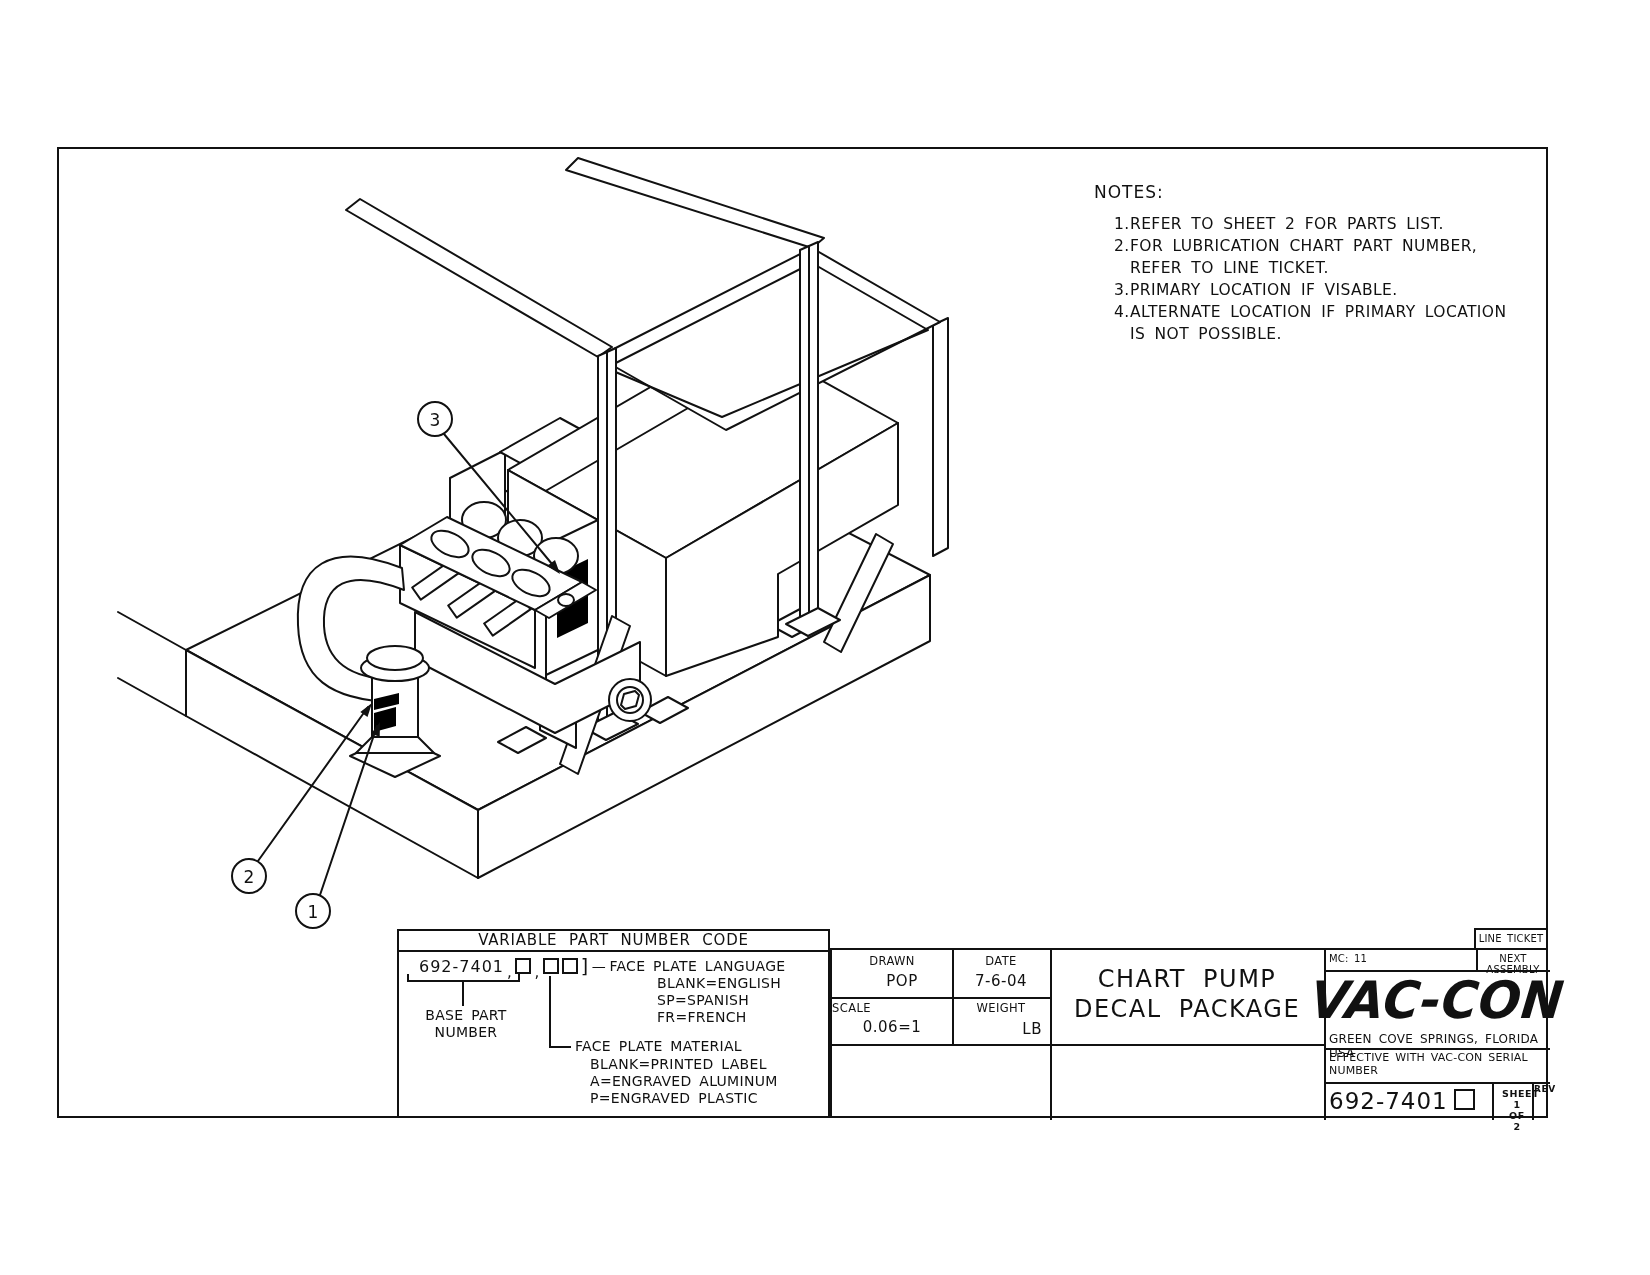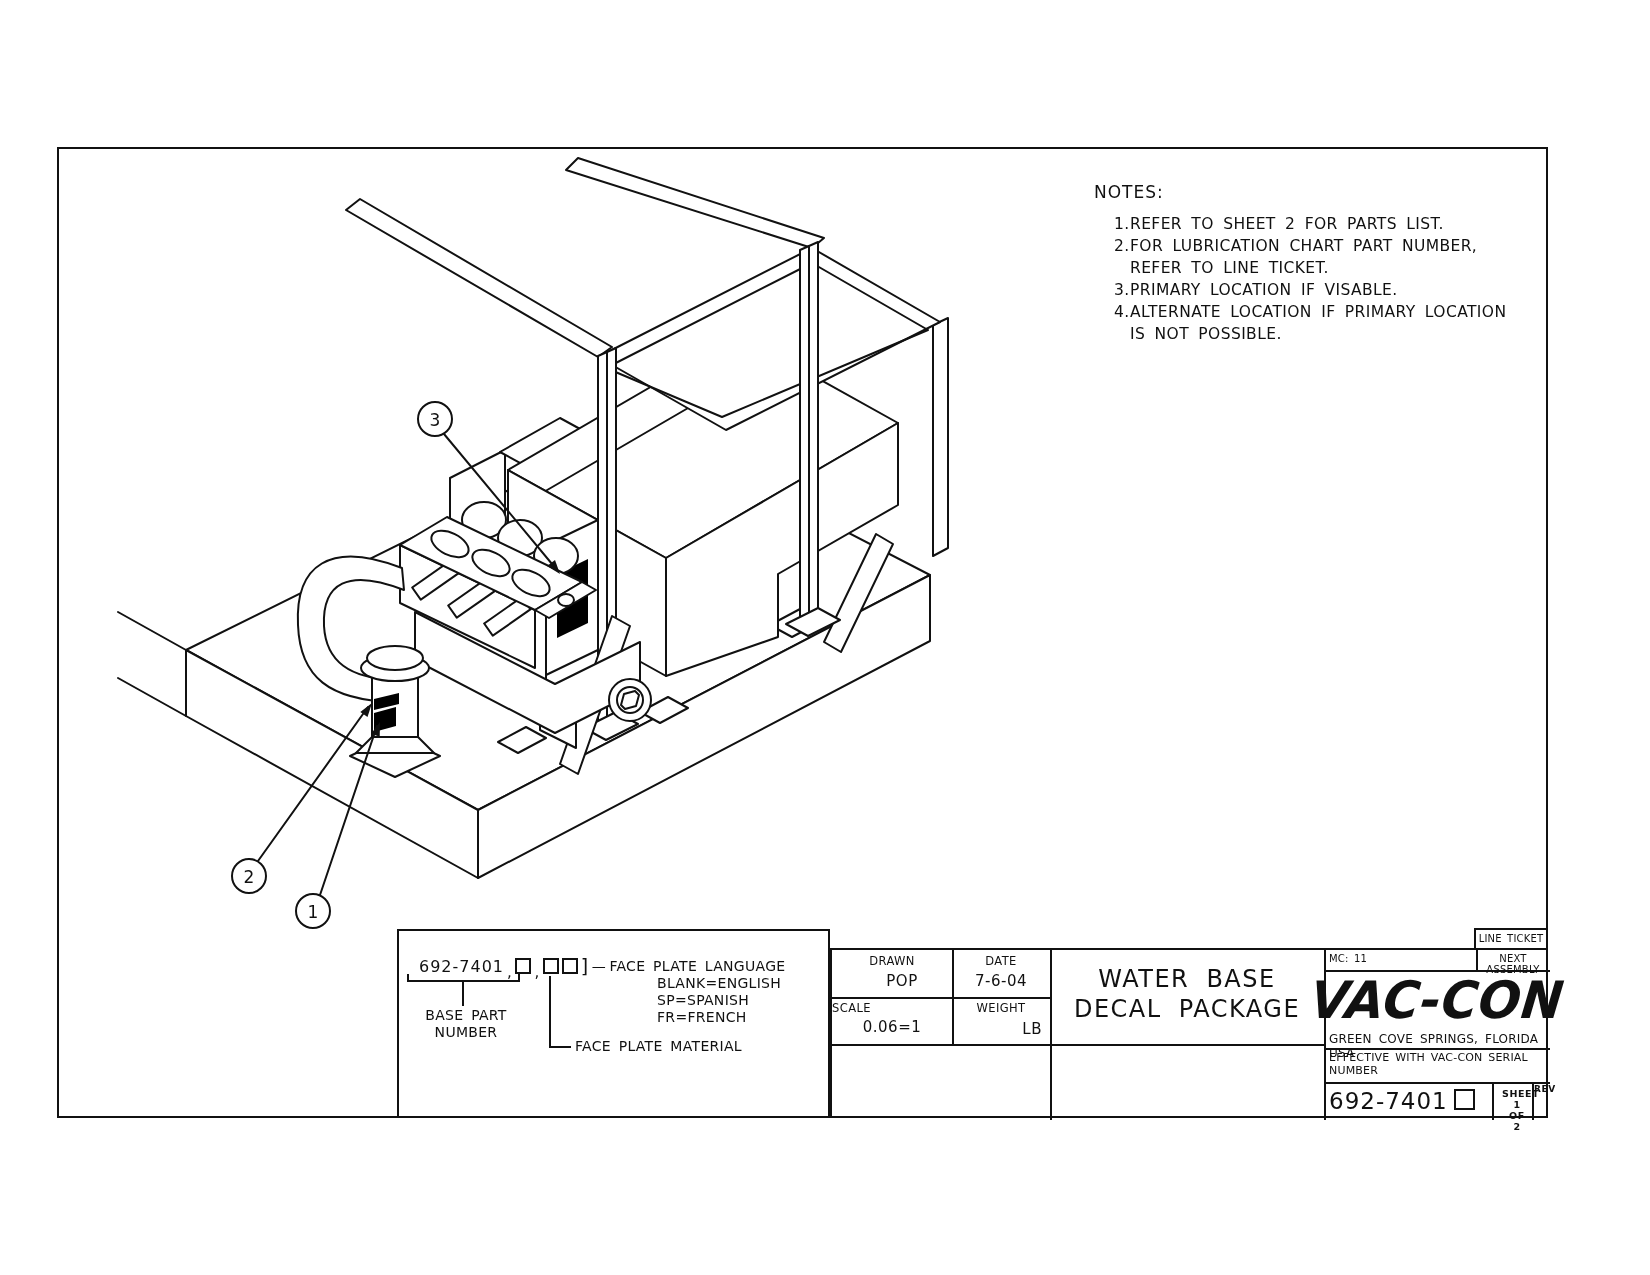--- a/index.html
+++ b/index.html
@@ -191,20 +191,21 @@
       <div class="notes-num">4.</div>
       <div class="notes-txt">ALTERNATE LOCATION IF PRIMARY LOCATION</div>
     </div>
     <div class="notes-row">
       <div class="notes-num"></div>
       <div class="notes-txt">IS NOT POSSIBLE.</div>
     </div>
   </div>
 
   <div class="vpnc cad">
+    <div class="vpnc-header">VARIABLE PART NUMBER CODE</div>
 
     <div class="code-row">
       <span style="letter-spacing:1px;">692-7401</span>
       <span class="code-comma">,</span>
       <span class="codebox"></span>
       <span class="code-comma">,</span>
       <span class="codebox"></span>
       <span class="codebox"></span>
       <span style="font-size:19px;">]</span>
       <span style="font-size:14px;">—</span>
@@ -223,20 +224,25 @@
       <div>NUMBER</div>
     </div>
 
     <div class="abs vpnc-small" style="left:258px; top:44px;">
       <div>BLANK=ENGLISH</div>
       <div>SP=SPANISH</div>
       <div>FR=FRENCH</div>
     </div>
 
     <div class="abs vpnc-small" style="left:176px; top:107px;">FACE PLATE MATERIAL</div>
+    <div class="abs vpnc-small" style="left:191px; top:125px;">
+      <div>BLANK=PRINTED LABEL</div>
+      <div>A=ENGRAVED ALUMINUM</div>
+      <div>P=ENGRAVED PLASTIC</div>
+    </div>
   </div>
 
   <div class="lineticket-box cad">LINE TICKET</div>
 
   <div class="tblock cad">
 
     <div class="vline" style="left:120px; top:0; height:94px;"></div>
     <div class="vline" style="left:218px; top:0; height:170px;"></div>
     <div class="vline" style="left:492px; top:0; height:170px;"></div>
     <div class="hline" style="left:0; top:47px; width:218px;"></div>
@@ -251,21 +257,21 @@
     <div class="abs cell-label" style="left:0; top:4px;  width:120px; text-align:center;">DRAWN</div>
     <div class="abs cell-value" style="left:0; top:22px; width:140px; text-align:center;">POP</div>
     <div class="abs cell-label" style="left:120px; top:4px;  width:98px; text-align:center;">DATE</div>
     <div class="abs cell-value" style="left:120px; top:22px; width:98px; text-align:center;">7-6-04</div>
     <div class="abs cell-label" style="left:0; top:51px; width:120px; ">SCALE</div>
     <div class="abs cell-value" style="left:0; top:68px; width:120px; text-align:center;">0.06=1</div>
     <div class="abs cell-label" style="left:120px; top:51px; width:98px; text-align:center;">WEIGHT</div>
     <div class="abs cell-value" style="left:120px; top:70px; width:90px; text-align:right;">LB</div>
 
     <div class="abs bigtitle" style="left:218px; top:14px; width:274px;">
-      <div>WATER BASE</div>
+      <div>CHART PUMP</div>
       <div>DECAL PACKAGE</div>
     </div>
 
     <div class="abs tiny" style="left:497px; top:3px;">MC: 11</div>
     <div class="abs tiny" style="left:644px; top:3px; width:74px; text-align:center;">NEXT ASSEMBLY</div>
 
     <div class="abs" style="left:492px; top:20px; width:226px; height:60px; display:flex; align-items:center; justify-content:center;">
       <span class="brand">VAC-CON</span>
     </div>
     <div class="abs" style="left:497px; top:82px; font-size:12px; letter-spacing:.2px; word-spacing:3px;">GREEN COVE SPRINGS, FLORIDA USA</div>

